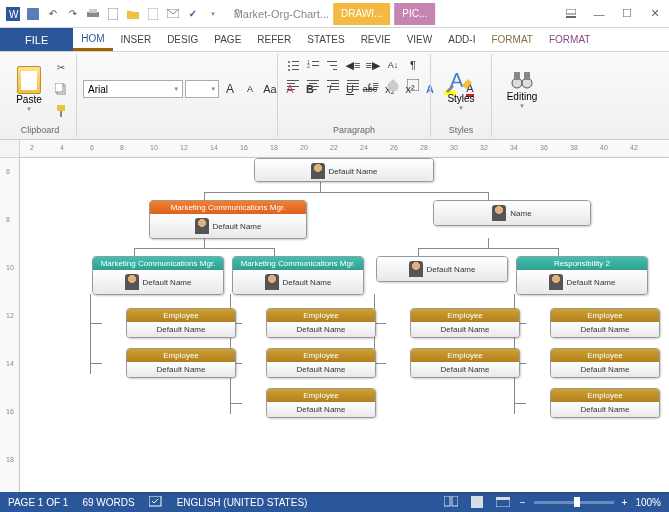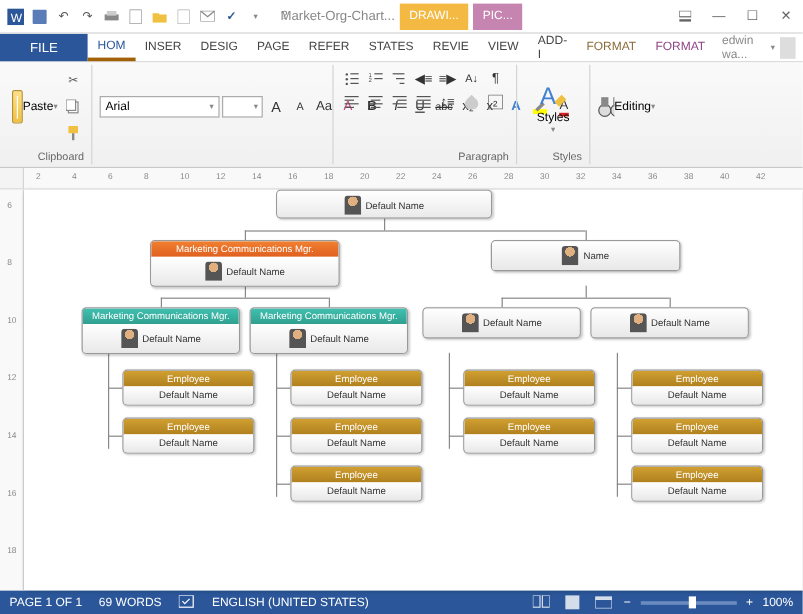--- a/index.html
+++ b/index.html
@@ -24,48 +24,48 @@
 .rtab { padding:0 8px; display:flex; align-items:center; cursor:pointer; color:#444; }
 .rtab.active { color:#2b579a; border-bottom:3px solid #a16207; }
 .ctx-format { color:#8a6d3b; }
 .ctx-format2 { color:#8e4585; }
 .user-area { margin-left:auto; display:flex; align-items:center; gap:4px; padding:0 6px; color:#888; font-size:10px; }
 .avatar { width:18px; height:18px; background:#ddd; }
 
 
 .ribbon { height:88px; background:linear-gradient(#fafafa,#f0f0f0); border-bottom:1px solid #c9c9c9; display:flex; padding:2px 4px; }
 .rgroup { border-right:1px solid #d4d4d4; padding:2px 6px; display:flex; flex-direction:column; justify-content:space-between; }
-.rgroup-label { font-size:9px; color:#666; text-align:right; padding-top:2px; }
+.rgroup-label { font-size:9px; color:#666; text-align:center; padding-top:2px; }
 .clip-body { display:flex; gap:4px; height:66px; }
-.paste { display:flex; flex-direction:row; align-items:center; justify-content:center; width:38px; cursor:pointer; }
+.paste { display:flex; flex-direction:column; align-items:center; justify-content:center; width:38px; cursor:pointer; }
 .paste-icon { width:24px; height:28px; background:linear-gradient(#ffe08a,#f0c040); border:1px solid #b89030; border-radius:2px; position:relative; }
 .paste-icon::before { content:""; position:absolute; top:4px; left:3px; right:3px; bottom:3px; background:#fff; }
 .clip-side { display:flex; flex-direction:column; justify-content:space-around; }
 .small-btn { width:18px; height:18px; display:flex; align-items:center; justify-content:center; cursor:pointer; font-size:10px; color:#555; }
 .font-body { display:flex; flex-direction:row; gap:2px; height:66px; width:188px; }
 .font-row { display:flex; gap:2px; align-items:center; }
 .font-name { width:100px; height:18px; border:1px solid #ababab; background:#fff; font-size:10px; padding:0 4px; display:flex; align-items:center; justify-content:space-between; }
 .font-size { width:34px; height:18px; border:1px solid #ababab; background:#fff; font-size:10px; padding:0 3px; display:flex; align-items:center; justify-content:space-between; }
 .fb { width:18px; height:18px; display:flex; align-items:center; justify-content:center; cursor:pointer; font-size:11px; color:#333; border:1px solid transparent; }
 .para-body { display:flex; flex-direction:column; gap:2px; height:66px; width:140px; }
 .styles-body { display:flex; flex-direction:column; align-items:center; justify-content:center; width:48px; height:66px; cursor:pointer; }
-.edit-body { display:flex; flex-direction:row; align-items:center; justify-content:center; width:48px; height:66px; cursor:pointer; }
+.edit-body { display:flex; flex-direction:column; align-items:center; justify-content:center; width:48px; height:66px; cursor:pointer; }
 
 
 .ruler-area { display:flex; height:18px; background:#f4f4f4; border-bottom:1px solid #d4d4d4; }
 .ruler-v-stub { width:20px; border-right:1px solid #d4d4d4; }
 .ruler-h { flex:1; position:relative; background:#f9f9f9; font-size:7px; color:#888; overflow:hidden; }
 .rtick { position:absolute; top:4px; }
 
 
 .doc-area { display:flex; height:334px; background:#e9e9e9; }
 .vruler { width:20px; background:#f9f9f9; border-right:1px solid #d4d4d4; position:relative; font-size:7px; color:#888; }
 .vtick { position:absolute; left:6px; }
 .page { flex:1; background:#fff; box-shadow:1px 1px 4px rgba(0,0,0,0.2); position:relative; overflow:hidden; }
-.orgbox { position:absolute; border:1px solid #999; border-radius:4px; overflow:hidden; box-shadow:1px 1px 2px rgba(0,0,0,0.2); background:#fff; }
+.orgbox { position:absolute; border:1px solid #999; border-radius:4px; overflow:hidden; box-shadow:1px 1px 2px rgba(0,0,0,0.2); background:#fff;margin-left:24px; }
 .orgbox .hdr { font-size:8px; color:#fff; text-align:center; padding:2px; }
 .orgbox .body { font-size:8px; color:#333; text-align:center; padding:4px 2px; display:flex; align-items:center; justify-content:center; gap:4px; background:linear-gradient(#fff,#e8e8e8); }
 .person { width:14px; height:16px; display:inline-block; background:radial-gradient(circle at 50% 30%, #e0b080 30%, transparent 31%), linear-gradient(#555 60%,#555); border-radius:3px 3px 0 0; }
 .hdr-orange { background:linear-gradient(#f08030,#e06020); }
 .hdr-teal { background:linear-gradient(#40c0b0,#30a090); }
 .hdr-gold { background:linear-gradient(#d0a030,#b08020); }
 .line { position:absolute; background:#888; }
 
 
 .status { height:20px; background:#2b579a; color:#fff; display:flex; align-items:center; font-size:10px; padding:0 8px; gap:14px; }
@@ -152,25 +152,20 @@
   <div class="rtab">INSER</div>
   <div class="rtab">DESIG</div>
   <div class="rtab">PAGE</div>
   <div class="rtab">REFER</div>
   <div class="rtab">STATES</div>
   <div class="rtab">REVIE</div>
   <div class="rtab">VIEW</div>
   <div class="rtab">ADD-I</div>
   <div class="rtab ctx-format">FORMAT</div>
   <div class="rtab ctx-format2">FORMAT</div>
-  <div class="user-area">
-    <span>edwin wa...</span>
-    <span class="caret">▾</span>
-    <div class="avatar"></div>
-  </div>
 </div>
 
 <div class="ribbon">
   <div class="rgroup">
     <div class="clip-body">
       <div class="paste">
         <div class="paste-icon"></div>
         <span style="font-size:10px">Paste</span>
         <span class="caret">▾</span>
       </div>
@@ -449,20 +444,21 @@
           <span>Default Name</span>
         </div>
     </div>
     <div class="orgbox" style="left:332px;top:98px;width:132px;">
       <div class="body">
           <span class="person"></span>
           <span>Default Name</span>
         </div>
     </div>
     <div class="orgbox" style="left:472px;top:98px;width:132px;">
+      <div class="hdr hdr-teal">Responsibility 2</div>
       <div class="body">
           <span class="person"></span>
           <span>Default Name</span>
         </div>
     </div>
 
     <div id="emp-container">
         <div class="orgbox" style="left: 82px; top: 150px; width: 110px;">
           <div class="hdr hdr-gold">Employee</div>
           <div class="body" style="padding:3px">Default Name</div>

